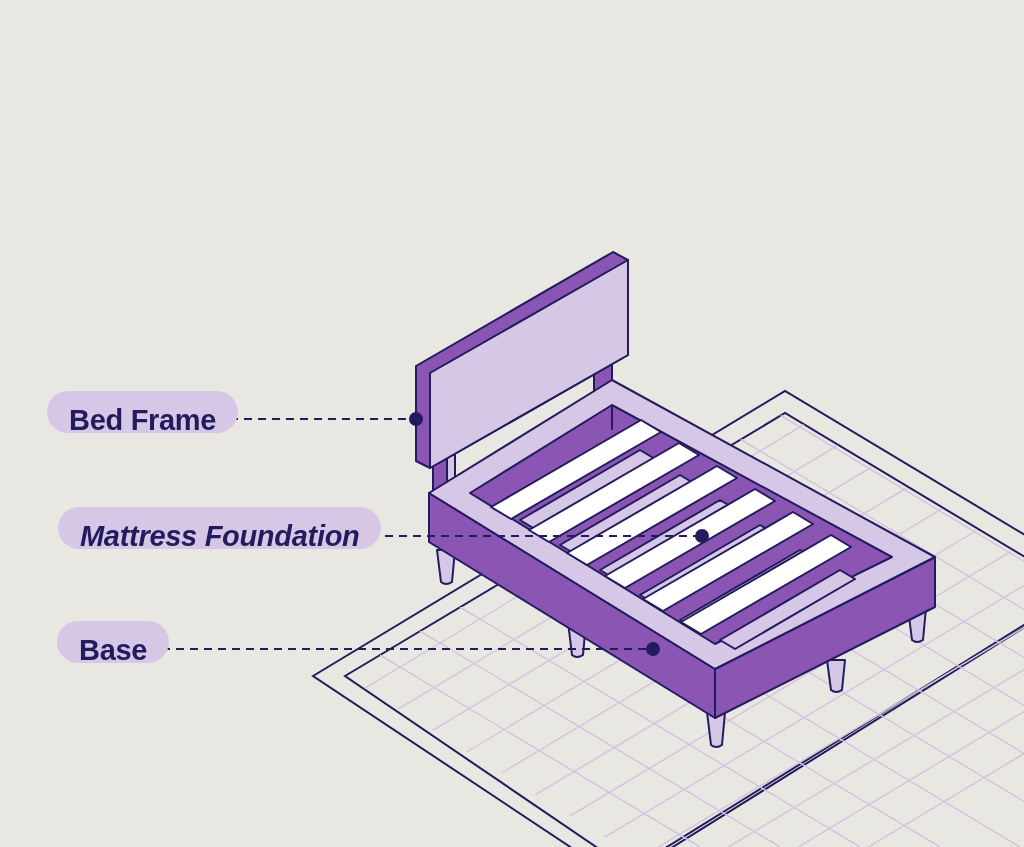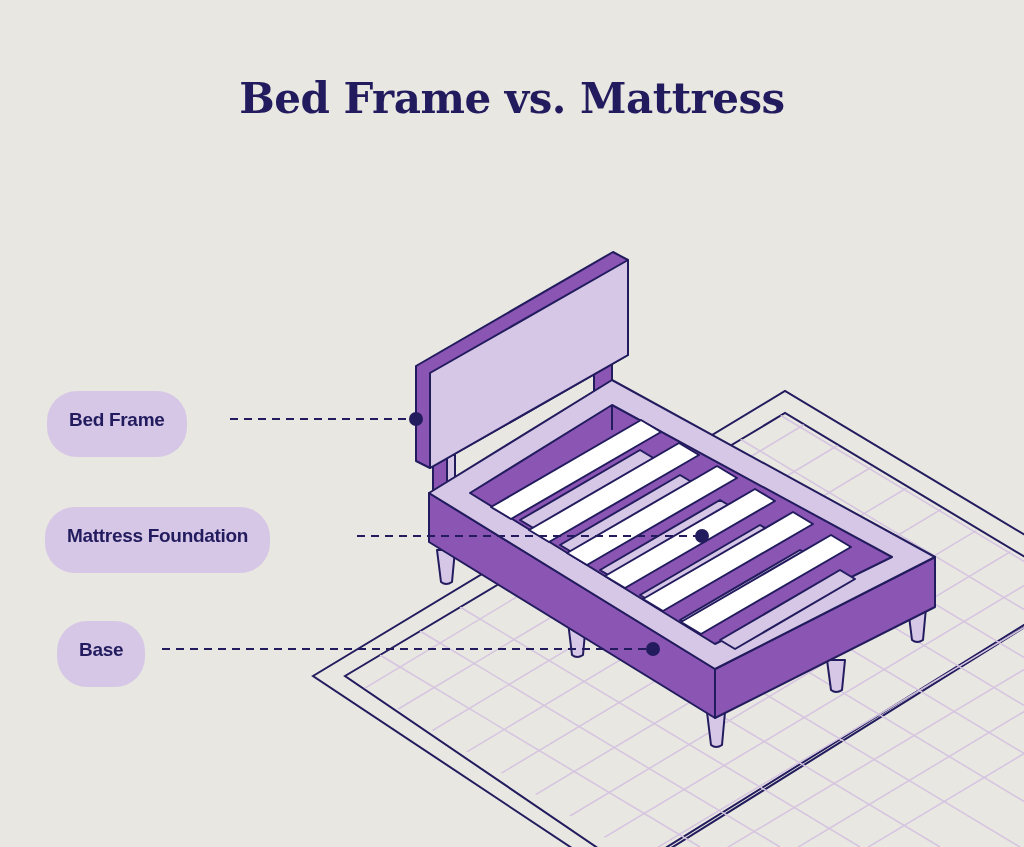--- a/index.html
+++ b/index.html
@@ -1,26 +1,25 @@
 <!DOCTYPE html>
 <html><head>
 <meta charset="utf-8">
 <style>
   html, body { margin:0; padding:0; }
   body { width:1024px; height:847px; background:#e9e7e2; position:relative; overflow:hidden; font-family:"Liberation Sans", sans-serif; }
   .title { position:absolute; left:0; top:70px; width:1024px; text-align:center; font-family:"DejaVu Serif", serif; font-weight:bold; color:#221c5e; font-size:42px; line-height:58px; letter-spacing:-0.5px; }
   .title div { white-space:nowrap; }
-  .pill { position:absolute; background:#d6c7e6; color:#221c5e; font-family:"Liberation Sans", sans-serif; font-weight:bold; font-size:19px; border-radius:30px; height:66px; line-height:58px; padding:0 22px; box-sizing:border-box; letter-spacing:-0.3px; }
+  .pill { position:absolute; background:#d6c7e6; color:#221c5e; font-family:"Liberation Sans", sans-serif; font-weight:bold; font-size:29px; border-radius:30px; height:42px; line-height:58px; padding:0 22px; box-sizing:border-box; letter-spacing:-0.3px; }
   svg.art { position:absolute; left:0; top:0; }
 </style>
 </head>
 <body>
 
 <div class="title">
-  <div>Bed Frame vs. Mattress</div>
 </div>
 
 <svg class="art" width="1024" height="847" viewBox="0 0 1024 847">
   <defs>
     <clipPath id="rugclip">
       <polygon points="345,676 785,413 1024,560 1024,847 620,847"></polygon>
     </clipPath>
   </defs>
 
   <g>
@@ -113,14 +112,14 @@
     <line x1="162" y1="649" x2="652" y2="649"></line>
   </g>
   <g fill="#221c5e">
     <circle cx="416" cy="419" r="7"></circle>
     <circle cx="702" cy="536" r="7"></circle>
     <circle cx="653" cy="649" r="7"></circle>
   </g>
 </svg>
 
 <div class="pill" style="left:47px; top:391px;">Bed Frame</div>
-<div class="pill" style="left:45px; top:507px;">Mattress Foundation</div>
+<div class="pill" style="left:58px; top:507px;font-style:italic;">Mattress Foundation</div>
 <div class="pill" style="left:57px; top:621px;">Base</div>
 
 </body></html>

